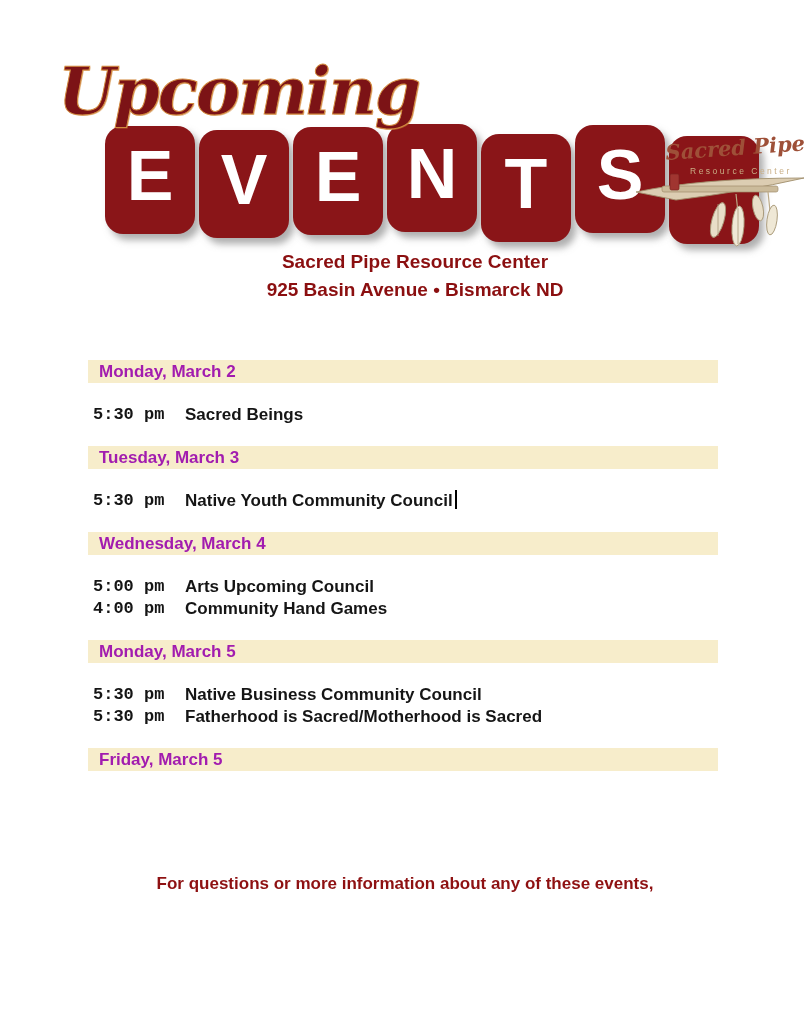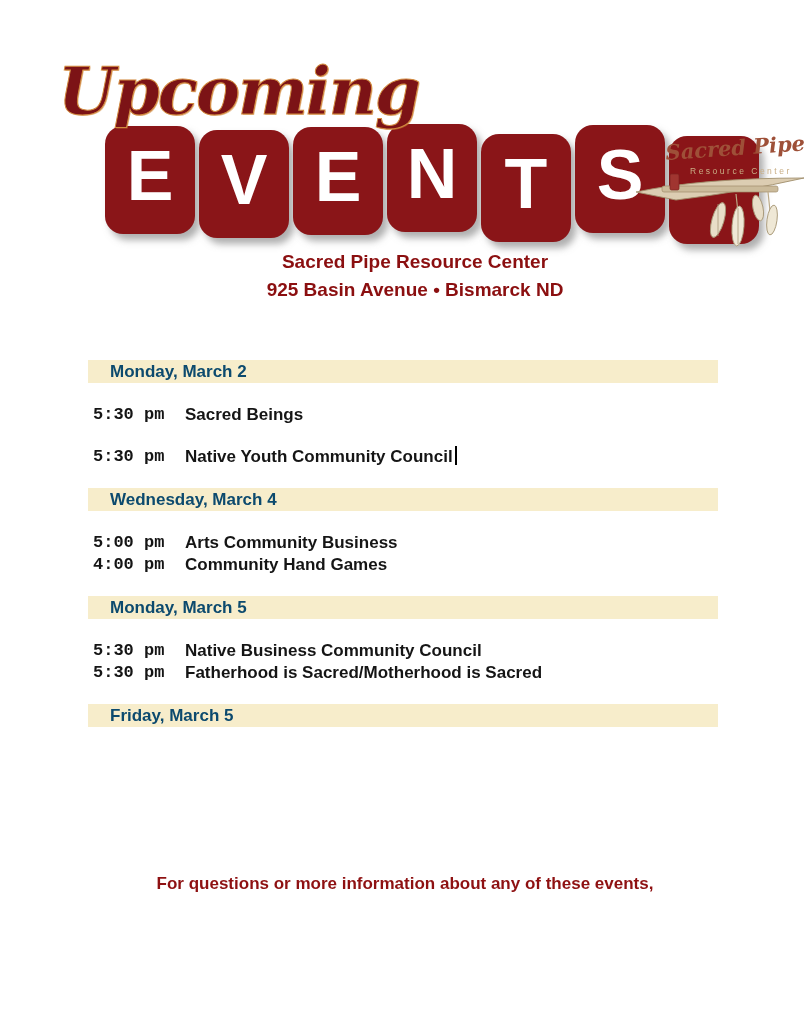--- a/index.html
+++ b/index.html
@@ -101,24 +101,24 @@
     position: absolute;
     left: 88px;
     top: 360px;
     width: 630px;
     color: #141414;
   }
   .day-bar {
     background: #F7EDCB;
     height: 23px;
     line-height: 23px;
-    padding-left: 22px;
+    padding-left: 11px;
     font-size: 17px;
     font-weight: bold;
-    color: #0c4a6e;
+    color: #a21caf;
     margin-bottom: 21px;
   }
   .events { margin-bottom: 20px; }
   .event-row {
     display: flex;
     line-height: 22px;
     font-size: 17px;
     font-weight: bold;
     color: #151515;
   }
@@ -194,35 +194,36 @@
       <div class="day-bar">Monday, March 2</div>
       <div class="events">
         <div class="event-row">
           <span class="event-time">5:30 pm</span>
           <span class="event-title">Sacred Beings</span>
         </div>
       </div>
     </div>
 
     <div class="section">
+      <div class="day-bar">Tuesday, March 3</div>
       <div class="events">
         <div class="event-row">
           <span class="event-time">5:30 pm</span>
           <span class="event-title">Native Youth Community Council</span>
             <span class="text-cursor"></span>
         </div>
       </div>
     </div>
 
     <div class="section">
       <div class="day-bar">Wednesday, March 4</div>
       <div class="events">
         <div class="event-row">
           <span class="event-time">5:00 pm</span>
-          <span class="event-title">Arts Community Business</span>
+          <span class="event-title">Arts Upcoming Council</span>
         </div>
         <div class="event-row">
           <span class="event-time">4:00 pm</span>
           <span class="event-title">Community Hand Games</span>
         </div>
       </div>
     </div>
 
     <div class="section">
       <div class="day-bar">Monday, March 5</div>

